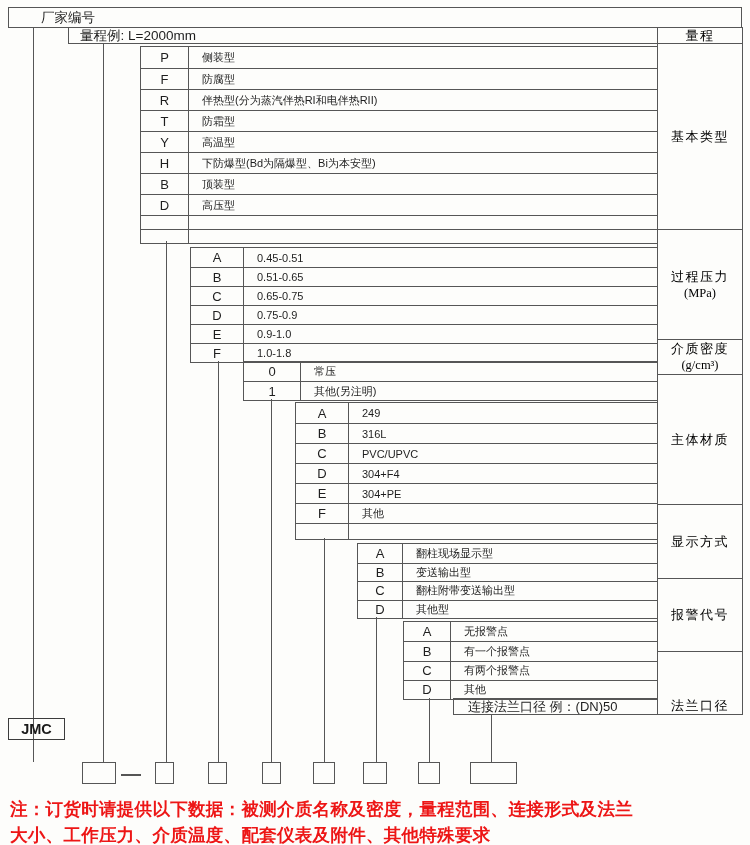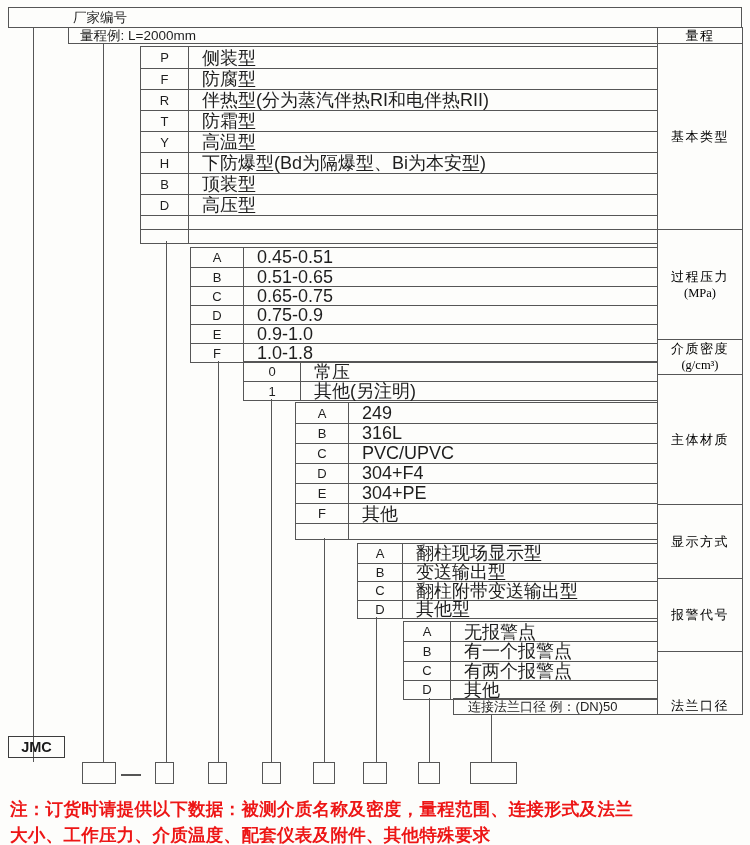--- a/index.html
+++ b/index.html
@@ -5,29 +5,29 @@
   html,body{margin:0;padding:0;background:#ffffff;}
   .canvas{
     position:relative;width:750px;height:845px;background:#fdfdfb;
     font-family:"Liberation Sans","DejaVu Sans",sans-serif;color:#1e1e1e;
     overflow:hidden;
   }
   .abs{position:absolute;box-sizing:border-box;}
   .bordered{border:1px solid #565656;}
 
   
-  #factory-box{left:8px;top:7px;width:734px;height:21px;display:flex;align-items:center;padding-left:64px;font-size:13.5px;}
+  #factory-box{left:8px;top:7px;width:734px;height:21px;display:flex;align-items:center;padding-left:32px;font-size:13.5px;}
   #range-row{left:68px;top:27px;width:590px;height:17px;display:flex;align-items:center;padding-left:11px;font-size:13.5px;}
 
   
   .sec{position:absolute;box-sizing:border-box;border:1px solid #565656;background:transparent;}
   .row{display:flex;box-sizing:border-box;border-top:1px solid #565656;}
   .row:first-child{border-top:none;}
   .code{box-sizing:border-box;border-right:1px solid #565656;display:flex;align-items:center;justify-content:center;font-size:13px;}
-  .desc{flex:1;display:flex;align-items:center;padding-left:13px;font-size:18px;white-space:nowrap;}
+  .desc{flex:1;display:flex;align-items:center;padding-left:13px;font-size:11px;white-space:nowrap;}
 
   #sec-basic{left:140px;top:46px;width:518px;}
   #sec-basic .row{height:21px;}
   #sec-basic .row:nth-child(9){height:14px;}
   #sec-basic .row:nth-child(10){height:14px;}
   #sec-basic .code{width:48px;}
 
   #sec-density{left:190px;top:247px;width:468px;}
   #sec-density .row{height:19px;}
   #sec-density .code{width:53px;}
@@ -72,21 +72,21 @@
   #v-range   {left:103px;top:43px; height:719px;}
   #v-basic   {left:166px;top:241px;height:521px;}
   #v-density {left:218px;top:361px;height:401px;}
   #v-pressure{left:271px;top:399px;height:363px;}
   #v-material{left:324px;top:538px;height:224px;}
   #v-display {left:376px;top:617px;height:145px;}
   #v-alarm   {left:429px;top:698px;height:64px;}
   #v-flange  {left:491px;top:714px;height:48px;}
 
   
-  #jmc-box{left:8px;top:736px;width:57px;height:22px;border:1.5px solid #3c3c3c;display:flex;align-items:center;justify-content:center;font-weight:bold;font-size:14.5px;color:#1a1a1a;}
+  #jmc-box{left:8px;top:718px;width:57px;height:22px;border:1.5px solid #3c3c3c;display:flex;align-items:center;justify-content:center;font-weight:bold;font-size:14.5px;color:#1a1a1a;}
   .blank{position:absolute;top:762px;height:22px;box-sizing:border-box;border:1px solid #565656;background:transparent;}
   #blank-range   {left:82px; width:34px;}
   #blank-basic   {left:155px;width:19px;}
   #blank-density {left:208px;width:19px;}
   #blank-pressure{left:262px;width:19px;}
   #blank-material{left:313px;width:22px;}
   #blank-display {left:363px;width:24px;}
   #blank-alarm   {left:418px;width:22px;}
   #blank-flange  {left:470px;width:47px;}
   #code-dash{left:119px;top:762px;width:24px;height:22px;display:flex;align-items:center;justify-content:center;font-weight:bold;font-size:20px;color:#555555;}

